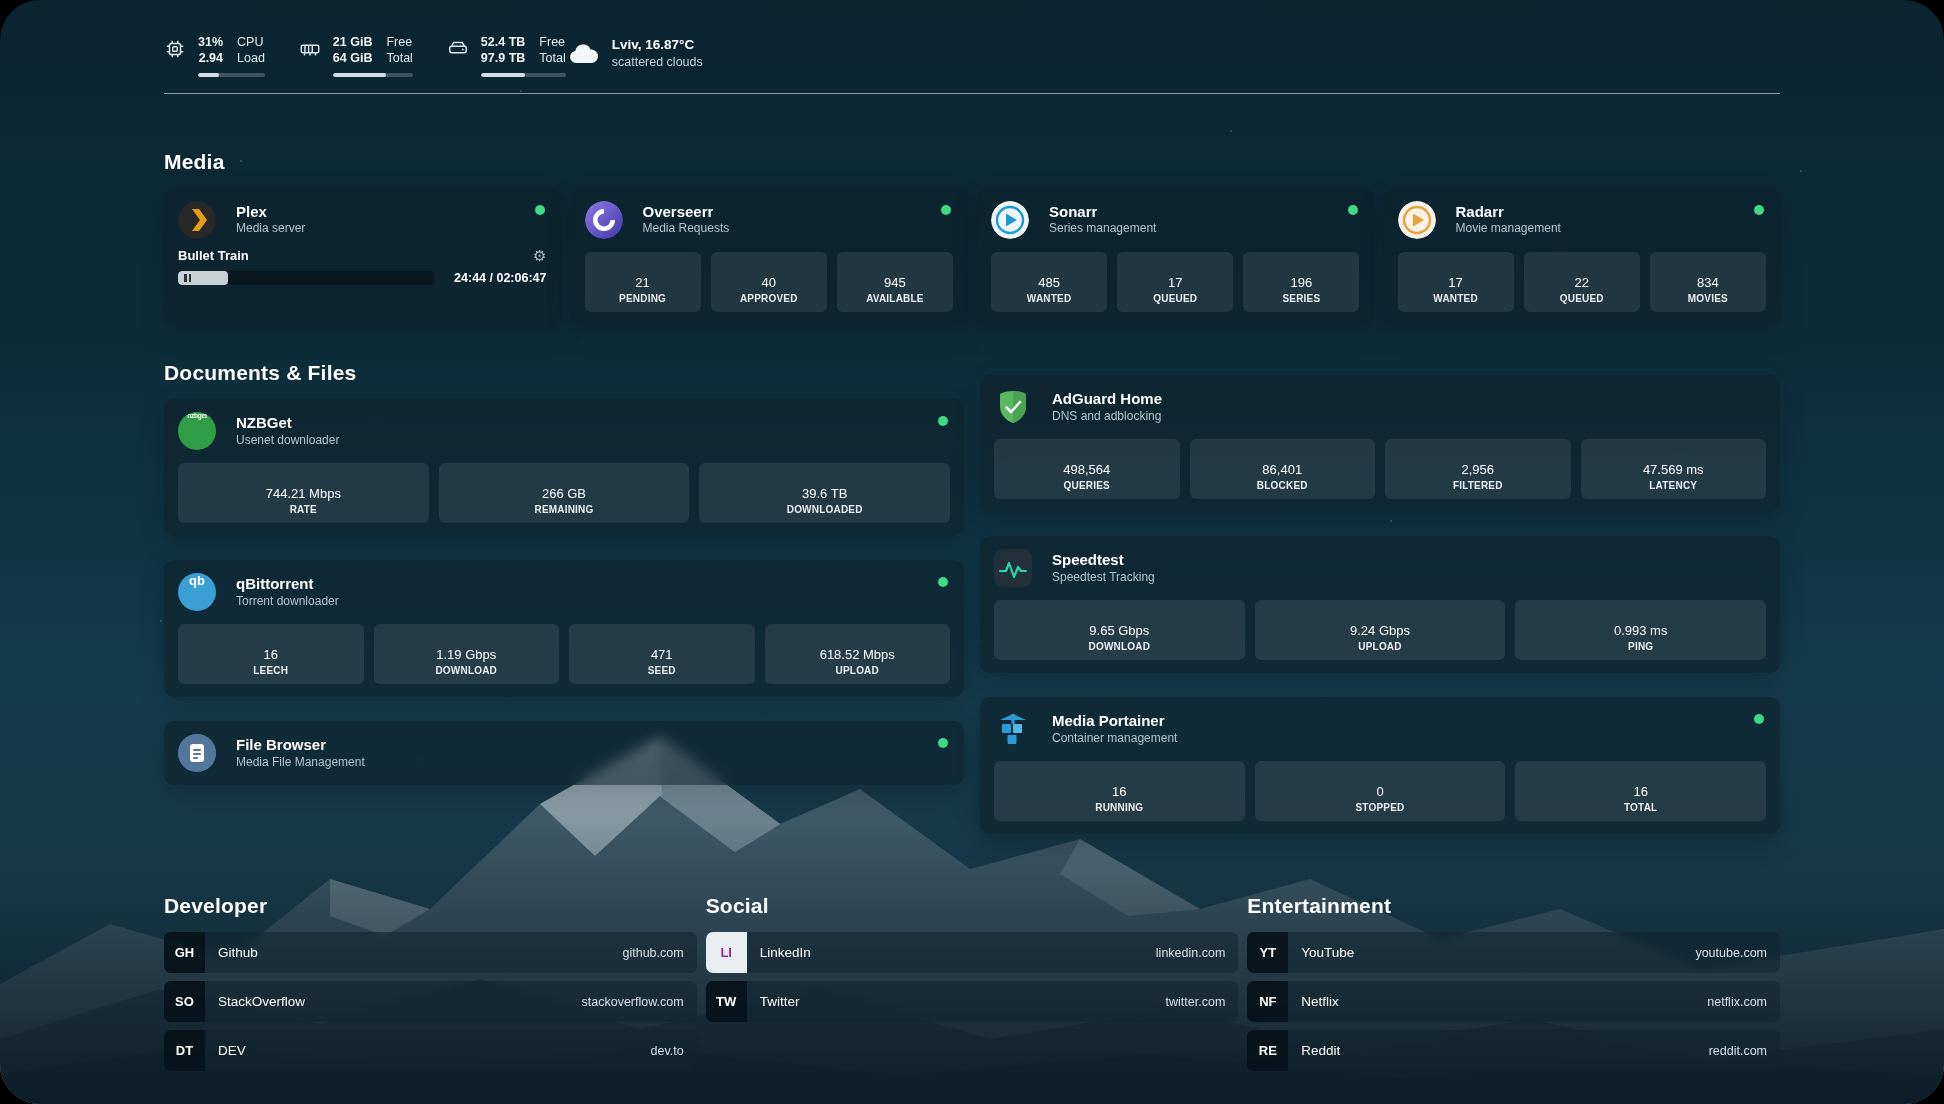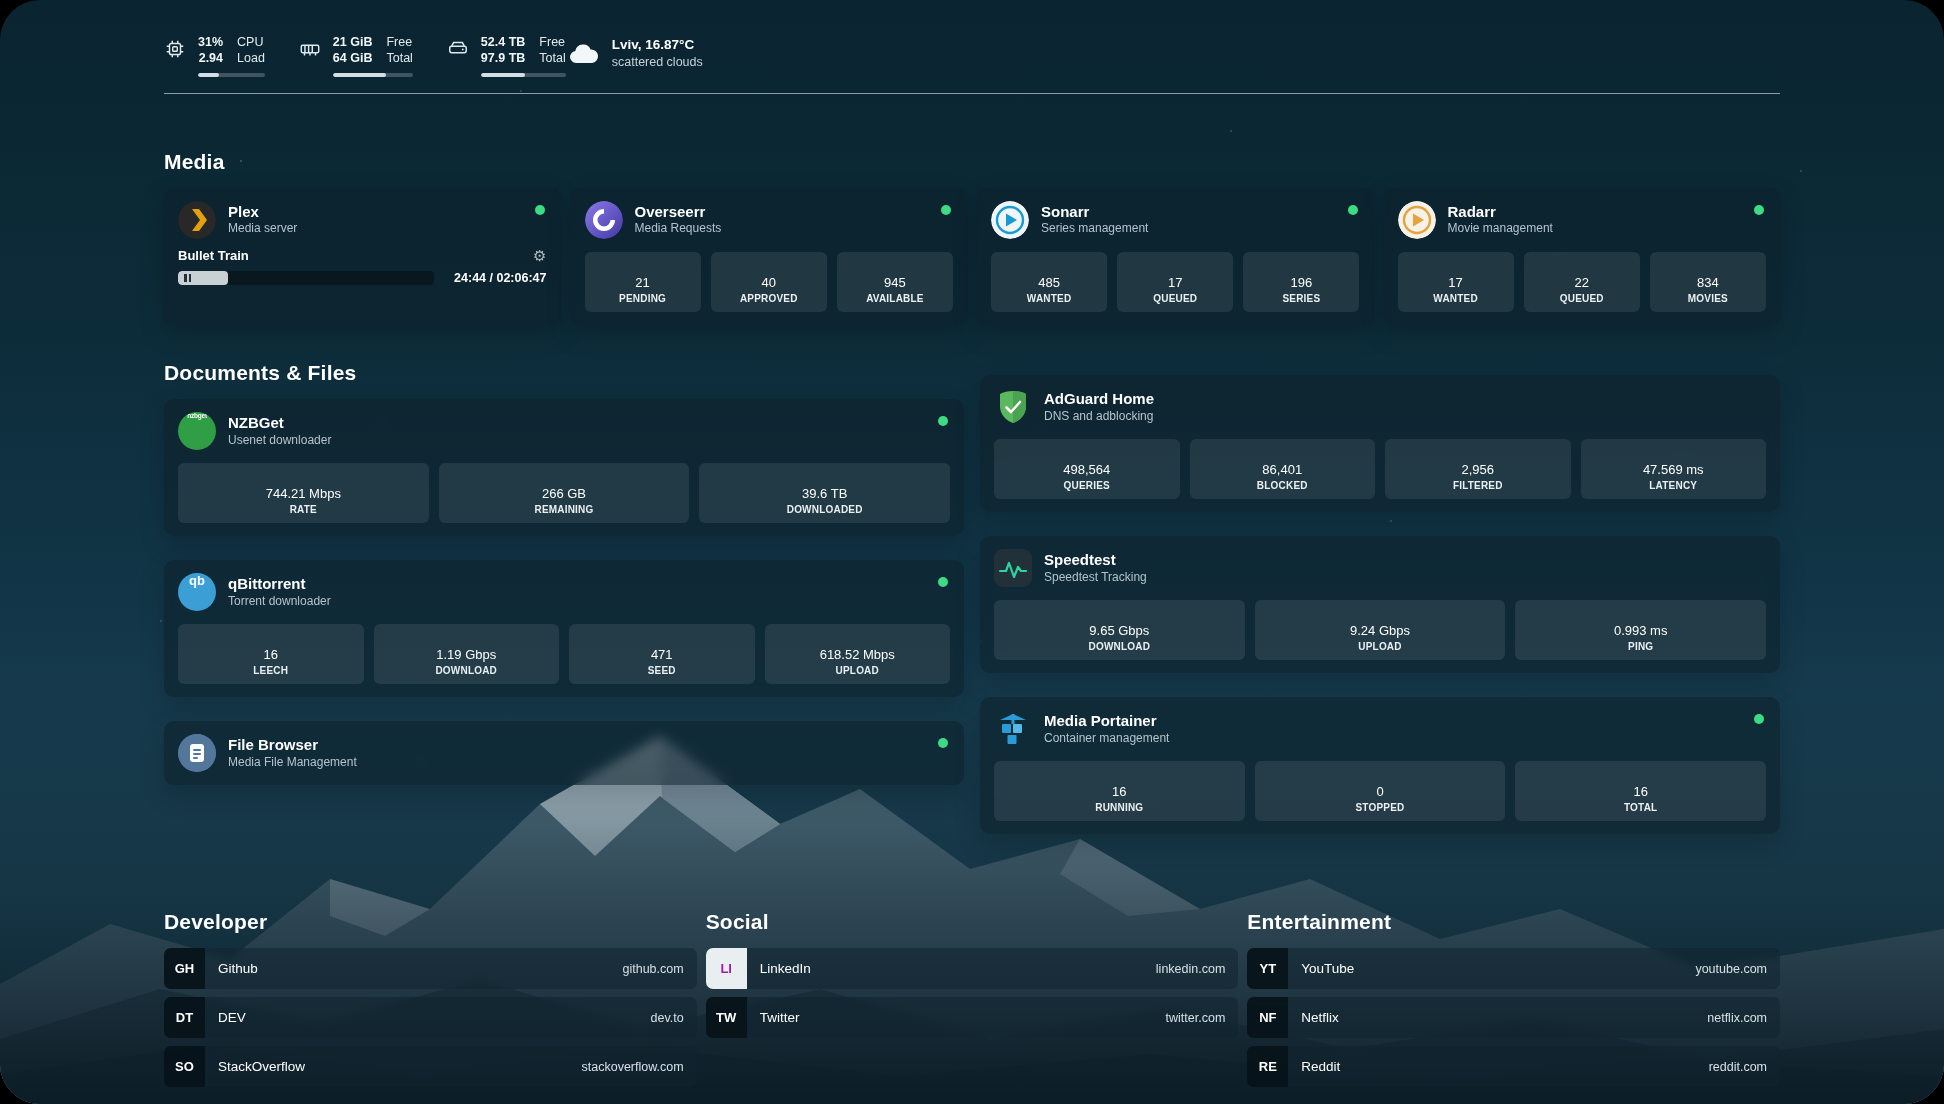--- a/index.html
+++ b/index.html
@@ -56,21 +56,21 @@
   .divider { margin:16px 164px 0 164px; border-top:1px solid rgba(255,255,255,.55); }
 
   .main { padding:0 164px; }
   .section-title { color:#fff; font-size:21px; font-weight:700; letter-spacing:.2px; }
 
   
   .media-section { margin-top:56px; }
   .media-grid { margin-top:14px; display:grid; grid-template-columns:repeat(4,1fr); gap:10px; }
   .card { position:relative; background:var(--card_bg, rgba(13,34,44,.6)); border-radius:10px;
     padding:13px 14px; backdrop-filter:blur(6px); box-shadow:0 10px 26px rgba(0,0,0,.18); cursor:pointer; }
-  .apphead { display:flex; gap:12px; align-items:center; padding-right:20px; }
+  .apphead { display:flex; gap:20px; align-items:center; padding-right:20px; }
   .appicon { width:38px; height:38px; flex:0 0 38px; border-radius:50%;
     display:flex; justify-content:center; overflow:hidden; }
   .appicon svg { width:38px; height:38px; display:block; }
   .appname { color:#fff; font-size:15px; font-weight:600; line-height:1.25; }
   .appdesc { color:#b4c4cc; font-size:12px; line-height:1.25; }
   .statusdot { position:absolute; top:17px; right:16px; width:10px; height:10px; border-radius:50%;
     background:var(--status_green,#3ddc84); }
   .tiles { display:grid; gap:10px; margin-top:13px; }
   .tiles-3 { grid-template-columns:repeat(3,1fr); }
   .tiles-4 { grid-template-columns:repeat(4,1fr); }
@@ -88,21 +88,21 @@
   .pauseicon { position:absolute; left:6px; top:3px; width:8px; height:8px; display:flex; gap:2px; }
   .pauseicon i { display:block; width:2.5px; height:8px; background:#22333c; }
   .ptime { color:#fff; font-size:12.5px; font-weight:700; white-space:nowrap; }
 
   
   .two-col { margin-top:36px; display:grid; grid-template-columns:1fr 1fr; gap:16px; align-items:start; }
   .col .card { margin-top:14px; }
   .col .card + .card { margin-top:24px; }
 
   
-  .bookmarks { margin-top:76px; display:grid; grid-template-columns:repeat(3,1fr); gap:9px; }
+  .bookmarks { margin-top:60px; display:grid; grid-template-columns:repeat(3,1fr); gap:9px; }
   .bmrow { display:flex; align-items:center; height:41px; margin-top:8px;
     background:rgba(16,37,47,.55); border-radius:7px; overflow:hidden; cursor:pointer; backdrop-filter:blur(4px); }
   .bmcol .bmrow:first-of-type { margin-top:14px; }
   .bmabbr { width:41px; height:41px; flex:0 0 41px; display:flex; align-items:center; justify-content:center;
     background:rgba(7,18,24,.88); color:#fff; font-weight:700; font-size:13px; }
   .bmabbr.light { background:#e9eef1; color:#a21caf; }
   .bmname { margin-left:13px; color:#fff; font-size:13.5px; }
   .bmurl { margin-left:auto; margin-right:13px; color:#d6e0e5; font-size:12.5px; }
 
   .tinytext { font-size:6.5px; font-weight:700; color:#fff; letter-spacing:-.2px; }
@@ -550,29 +550,29 @@
       <div class="bookmarks">
 
         <div class="bmcol">
           <h2 class="section-title">Developer</h2>
           <div class="bmrow">
             <span class="bmabbr">GH</span>
             <span class="bmname">Github</span>
             <span class="bmurl">github.com</span>
           </div>
           <div class="bmrow">
+            <span class="bmabbr">SO</span>
+            <span class="bmname">StackOverflow</span>
+            <span class="bmurl">stackoverflow.com</span>
+          </div>
+          <div class="bmrow">
             <span class="bmabbr">DT</span>
             <span class="bmname">DEV</span>
             <span class="bmurl">dev.to</span>
           </div>
-          <div class="bmrow">
-            <span class="bmabbr">SO</span>
-            <span class="bmname">StackOverflow</span>
-            <span class="bmurl">stackoverflow.com</span>
-          </div>
         </div>
 
         <div class="bmcol">
           <h2 class="section-title">Social</h2>
           <div class="bmrow">
             <span class="bmabbr light">LI</span>
             <span class="bmname">LinkedIn</span>
             <span class="bmurl">linkedin.com</span>
           </div>
           <div class="bmrow">

